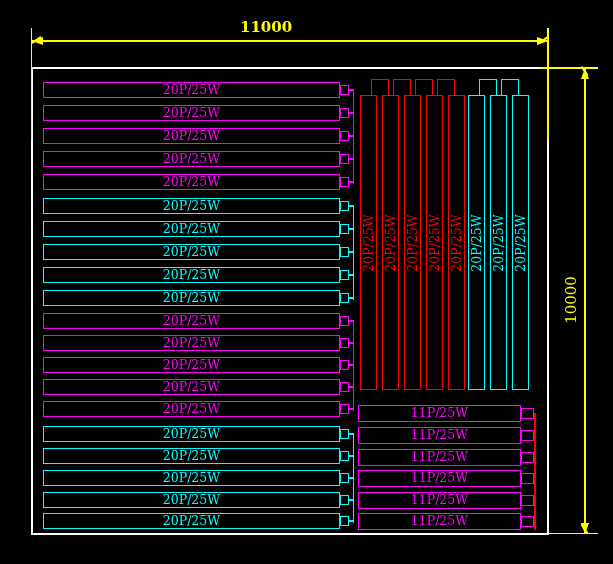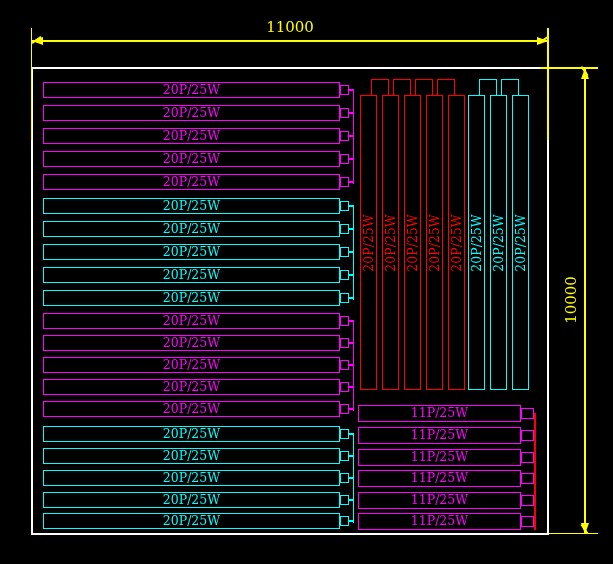--- a/index.html
+++ b/index.html
@@ -159,21 +159,21 @@
       <div class="stub" style="left: 521px; top: 452px; width: 13px; height: 11px; border-color: rgb(255, 0, 255);"></div>
       <div class="bar" style="left: 358px; top: 470px; width: 163px; height: 17px; border-color: rgb(255, 0, 255); color: rgb(255, 0, 255);">11P/25W</div>
       <div class="stub" style="left: 521px; top: 473px; width: 13px; height: 11px; border-color: rgb(255, 0, 255);"></div>
       <div class="bar" style="left: 358px; top: 492px; width: 163px; height: 17px; border-color: rgb(255, 0, 255); color: rgb(255, 0, 255);">11P/25W</div>
       <div class="stub" style="left: 521px; top: 495px; width: 13px; height: 11px; border-color: rgb(255, 0, 255);"></div>
       <div class="bar" style="left: 358px; top: 513px; width: 163px; height: 17px; border-color: rgb(255, 0, 255); color: rgb(255, 0, 255);">11P/25W</div>
       <div class="stub" style="left: 521px; top: 516px; width: 13px; height: 11px; border-color: rgb(255, 0, 255);"></div>
       <div class="trunk" style="left: 534px; top: 413px; width: 1.5px; height: 117px; background: rgb(255, 0, 0);"></div>
     </div>
 
-  <div class="dimtext" style="left:240px;top:20px;width:100px;text-align:center;">11000</div>
+  <div class="dimtext" style="left:240px;top:20px;width:100px;font-weight:bold;">11000</div>
   <div class="yline" style="left:32px;top:40px;width:516px;height:1.5px;"></div>
   <div class="yline" style="left:30.5px;top:28px;width:1.5px;height:112px;"></div>
   <div class="yline" style="left:547px;top:28px;width:1.5px;height:112px;"></div>
   <div class="arr" style="left:32px;top:37px;border-width:4px 11px 4px 0;border-right-color:#ffff00;"></div>
   <div class="slash" style="left:31px;top:39px;transform:rotate(-35deg);"></div>
   <div class="arr" style="left:537px;top:37px;border-width:4px 0 4px 11px;border-left-color:#ffff00;"></div>
   <div class="slash" style="left:538px;top:39px;transform:rotate(-35deg);"></div>
 
   <div class="dimtext" style="left:571px;top:300px;transform:translate(-50%,-50%) rotate(-90deg);">10000</div>
   <div class="yline" style="left:584px;top:68px;width:1.5px;height:466px;"></div>

